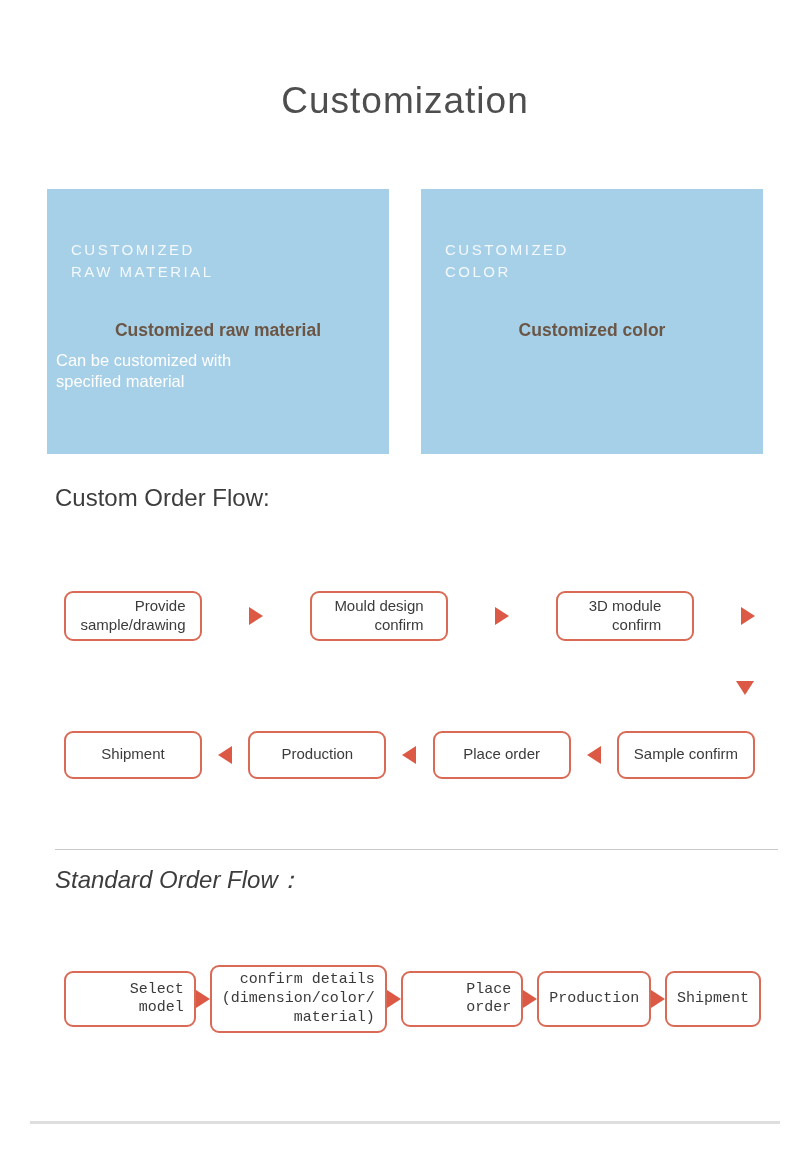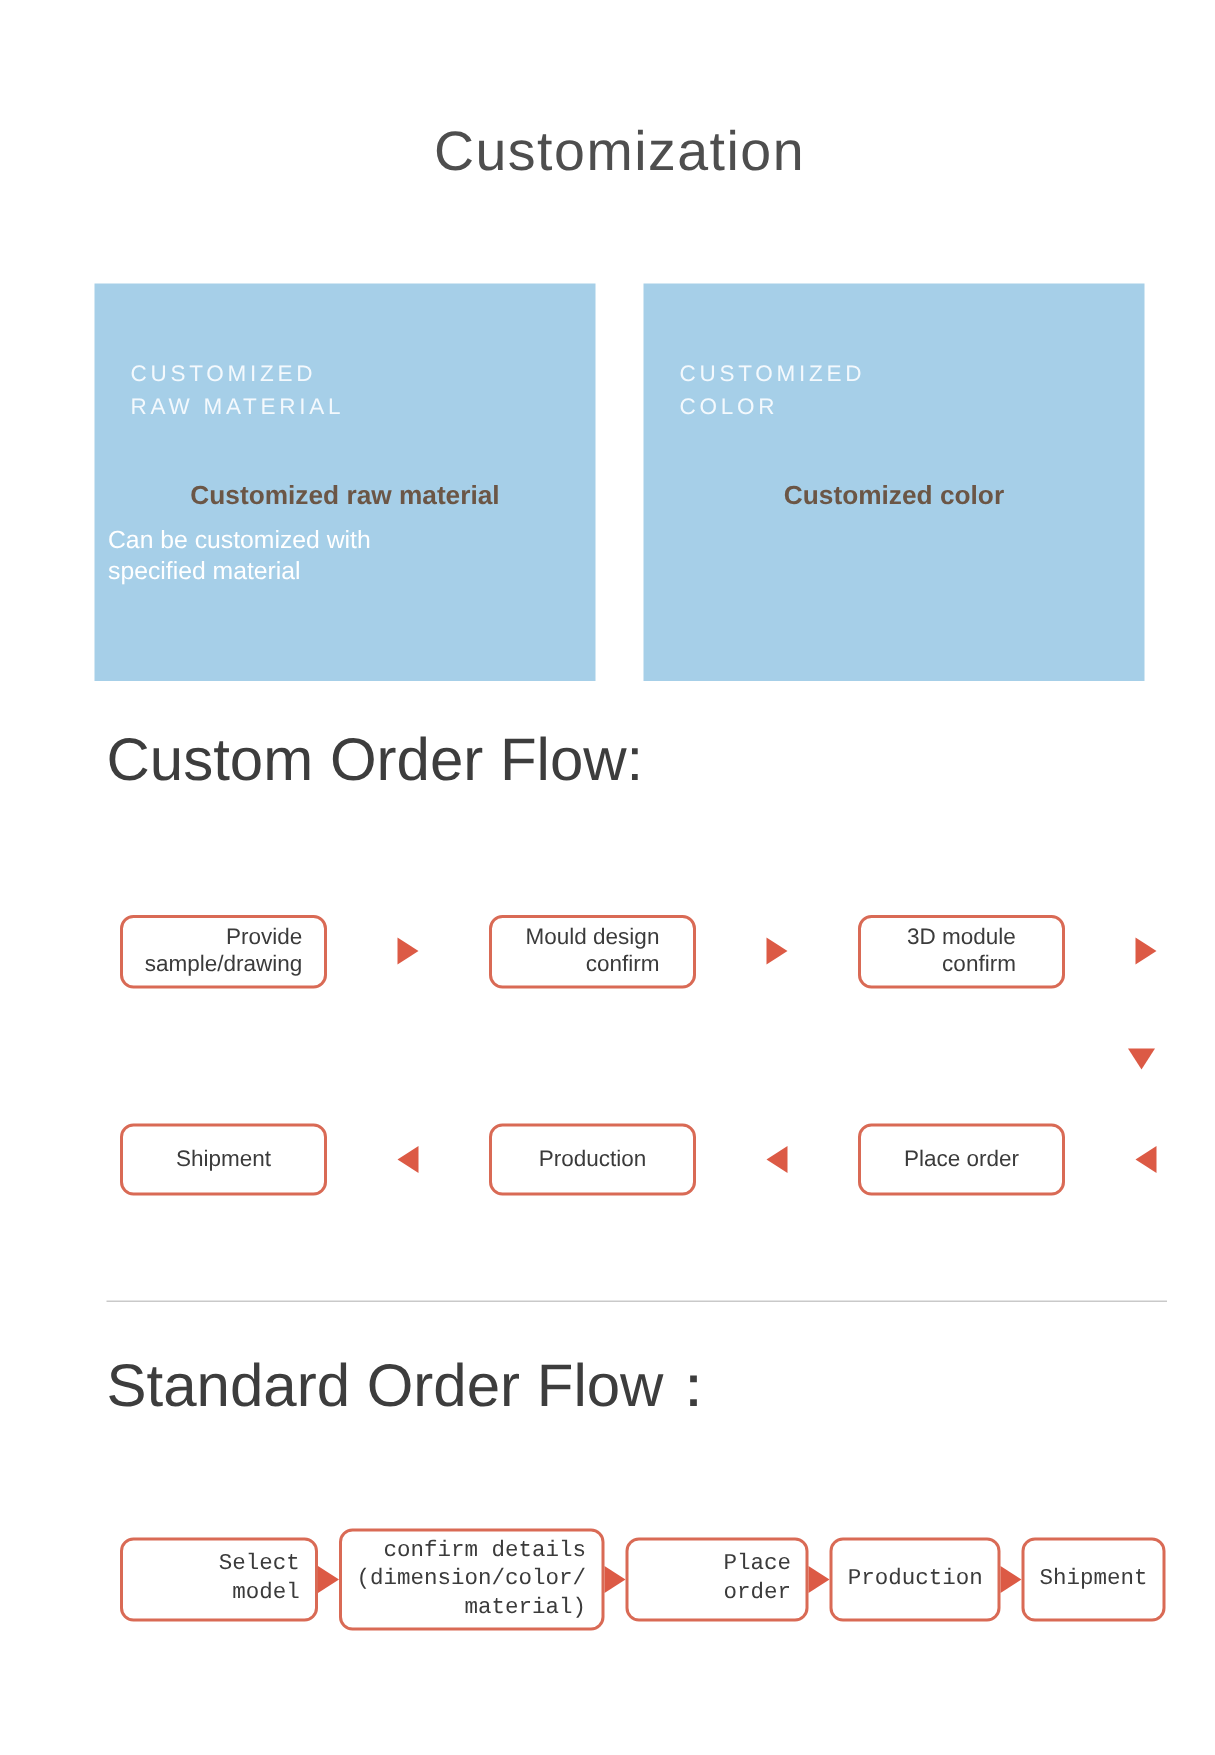--- a/index.html
+++ b/index.html
@@ -2,21 +2,21 @@
 <html style="--panel-side: #a6cfe8; --panel-middle: #8cc0de; --panel-title: #6b5646; --accent: #d96a55; --arrow: #dc5a45;"><head>
 <meta charset="utf-8">
 <style>
   * { margin:0; padding:0; box-sizing:border-box; }
   html,body { background:#fff; }
   body {
     width:810px; height:1170px;
     font-family:"Liberation Sans", sans-serif;
     color:#333;
   }
-  .page { position:relative; width:810px; height:1170px; overflow:hidden; background:#fff;padding-left:16px; }
+  .page { position:relative; width:810px; height:1170px; overflow:hidden; background:#fff; }
 
   .page-title {
     padding-top:80px;
     text-align:center;
     font-size:37px;
     font-weight:400;
     letter-spacing:1px;
     color:#4e4e4e;
     line-height:1.15;
   }
@@ -44,26 +44,26 @@
   .panel-body {
     margin:9px 8px 0 9px;
     font-size:16.5px;
     line-height:1.27;
     white-space:pre-line;
   }
 
   
   .section-heading {
     margin:30px 0 0 55px;
-    font-size:40px;
+    font-size:24px;
     font-weight:400;
     color:#3d3d3d;
     line-height:1.15;
   }
-  .standard-heading { margin-top:33px; }
+  .standard-heading { margin-top:16px;font-style:italic; }
 
   
   .flow { margin-left:64px; width:691px; }
   .flow-row { display:flex; justify-content:space-between; align-items:center; }
   .row-top { margin-top:80px; }
   .down-row { display:flex; justify-content:flex-end; padding-right:1px; margin-top:40px; }
   .row-bottom { margin-top:36px; }
 
   .flow-box {
     width:138px; min-width:138px; min-height:48px;
@@ -149,20 +149,23 @@
       </div>
       <span class="arr arr-left"></span>
       <div class="flow-box">
         <span class="flow-label">Production</span>
       </div>
       <span class="arr arr-left"></span>
       <div class="flow-box">
         <span class="flow-label">Place order</span>
       </div>
       <span class="arr arr-left"></span>
+      <div class="flow-box">
+        <span class="flow-label">Sample confirm</span>
+      </div>
     </div>
   </div>
 
   <div class="divider"></div>
 
   <h2 class="section-heading standard-heading">Standard Order Flow：</h2>
 
   <div class="flow-standard">
     <div class="flow-box">
       <span class="flow-label">Select model</span>

